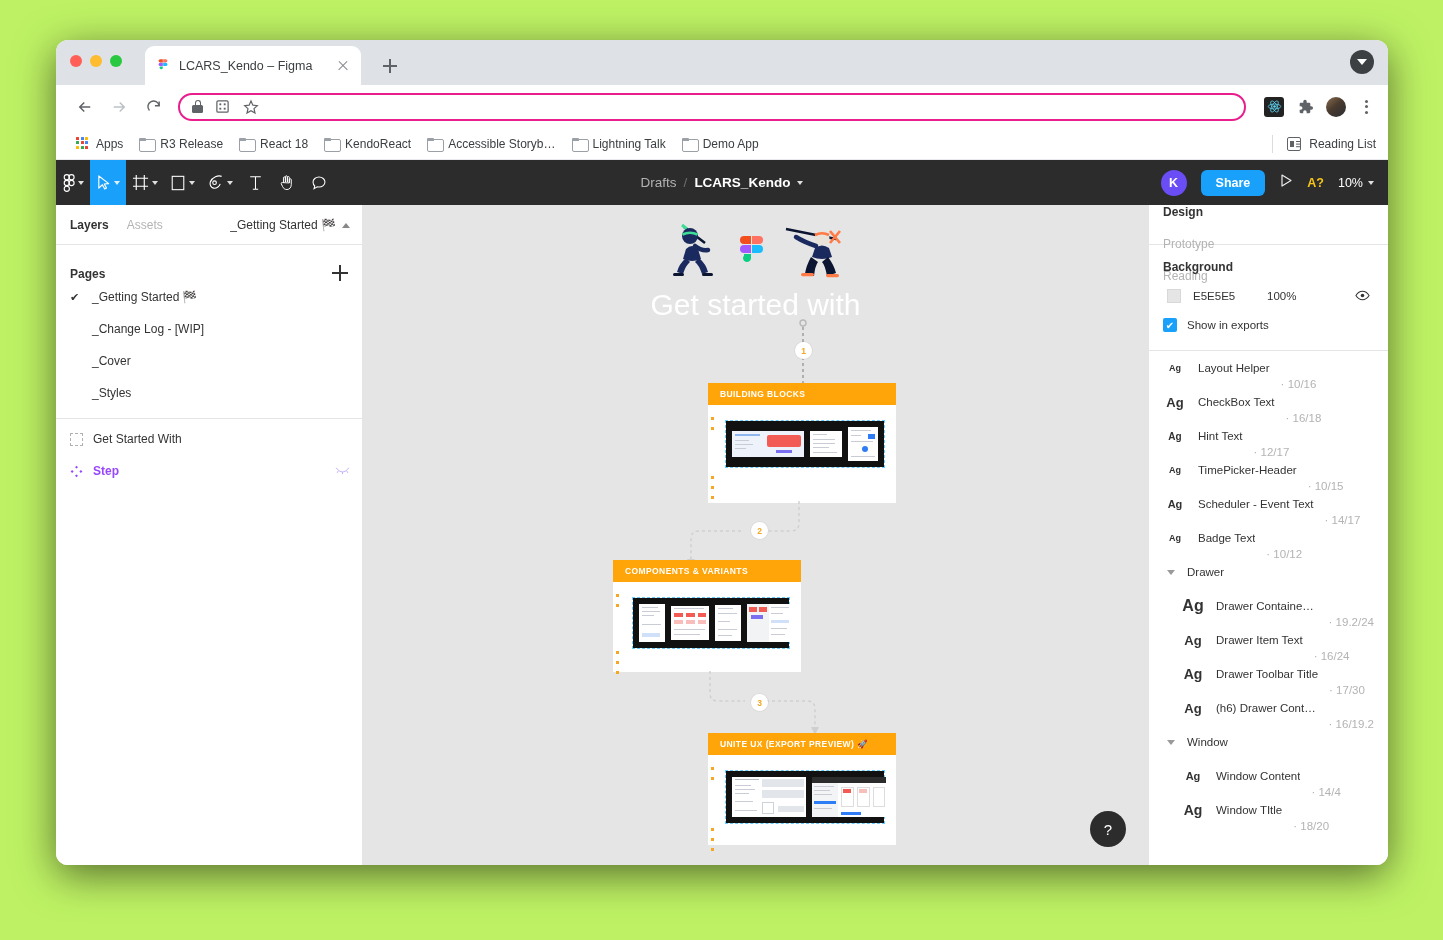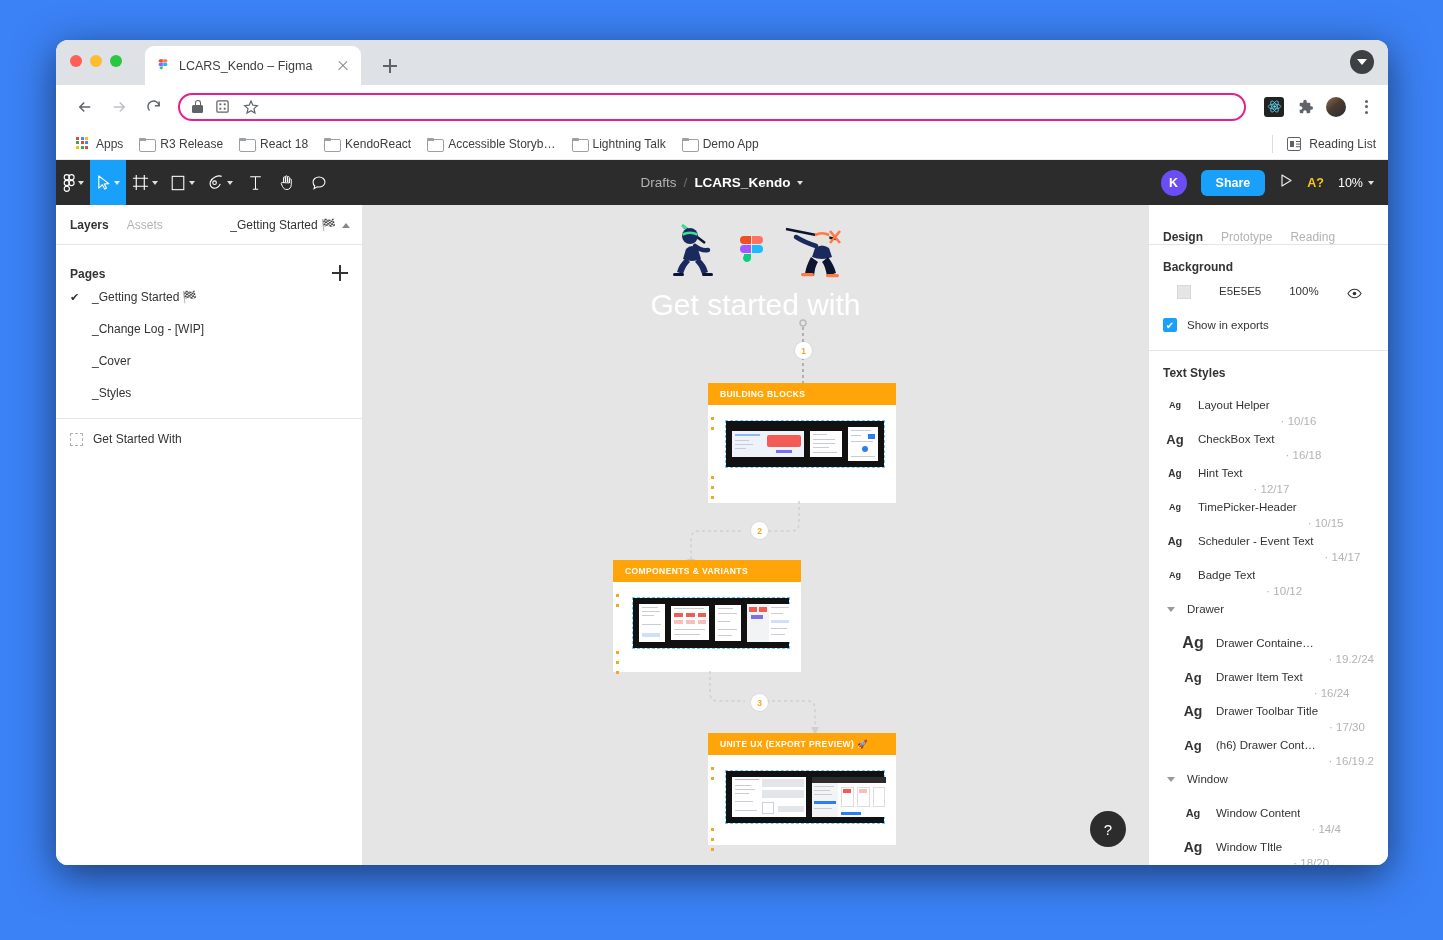--- a/index.html
+++ b/index.html
@@ -5,21 +5,21 @@
   * { box-sizing: border-box; margin: 0; padding: 0; }
   html, body {
     width: 1443px; height: 940px;
     background: #000;
     font-family: "Liberation Sans", sans-serif;
     overflow: hidden;
   }
   .screen {
     position: relative;
     width: 1443px; height: 940px;
-    background: #3b82f6;
+    background: #bef264;
   }
   
   .window {
     position: absolute;
     left: 56px; top: 40px;
     width: 1332px; height: 825px;
     background: #fff;
     border-radius: 12px;
     overflow: hidden;
     box-shadow: 0 10px 40px rgba(0,0,0,.55);
@@ -313,33 +313,34 @@
   }
 
   
   .right-panel {
     width: 240px; background: #fff;
     border-left: 1px solid #e5e5e5;
     display: flex; flex-direction: column;
     position: relative;
   }
   .rp-tabs {
-    height: 40px; display: flex; align-items: flex-end;
+    height: 40px; display: flex; align-items: flex-start;
     padding: 0 14px; gap: 18px;
     border-bottom: 1px solid #e5e5e5;
+    flex-direction: column;
   }
   .rp-tab { font-size: 12px; color: #b3b3b3; }
   .rp-tab.active { color: #333; font-weight: bold; }
   .rp-section-title {
     font-size: 12px; font-weight: bold; color: #333;
     padding: 15px 14px 8px;
   }
   .bg-row {
-    display: flex; align-items: flex-start;
-    padding: 3px 28px; gap: 28px; height: 28px;
+    display: flex; align-items: center;
+    padding: 3px 18px; gap: 12px; height: 28px;
   }
   .swatch { width: 14px; height: 14px; background: #e5e5e5; border: 1px solid #d8d8d8; flex: 0 0 14px; }
   .bg-hex { font-size: 11.5px; color: #333; width: 62px; }
   .bg-op { font-size: 11.5px; color: #333; }
   .eye { margin-left: auto; color: #333; }
   .check-row { display: flex; align-items: center; padding: 8px 14px; gap: 10px; }
   .cbox {
     width: 14px; height: 14px; background: #18a0fb; border-radius: 2px;
     display: flex; align-items: center; justify-content: center;
     color: #fff; font-size: 10px; flex: 0 0 14px;
@@ -611,20 +612,37 @@
           <span>_Cover</span>
         </div>
         <div class="page-row">
           <span class="page-check"></span>
           <span>_Styles</span>
         </div>
         <div class="panel-sep"></div>
         <div class="layer-row">
           <span class="li-icon icon-frame"></span>
           <span>Get Started With</span>
+        </div>
+        <div class="layer-row comp">
+          <span class="li-icon icon-diamond">
+            <svg width="13" height="13" viewBox="0 0 14 14" fill="#9747ff">
+                  <path d="M7 0.7l1.6 1.6L7 3.9 5.4 2.3z"></path>
+                  <path d="M11.7 5.4l1.6 1.6-1.6 1.6L10.1 7z"></path>
+                  <path d="M7 10.1l1.6 1.6L7 13.3l-1.6-1.6z"></path>
+                  <path d="M2.3 5.4L3.9 7 2.3 8.6.7 7z"></path>
+                </svg>
+          </span>
+          <span>Step</span>
+          <span class="layer-eye">
+            <svg width="15" height="9" viewBox="0 0 16 10" fill="none" stroke="#c3aef5" stroke-width="1.1">
+                  <path d="M1 2c2 3.2 5 4.6 7 4.6S13 5.2 15 2"></path>
+                  <path d="M3.2 5.6L2.1 7.6M12.8 5.6l1.1 2M8 6.8V9"></path>
+                </svg>
+          </span>
         </div>
       </div>
 
       <div class="canvas">
 
         <div class="ninjas">
           <svg width="62" height="62" viewBox="0 0 62 62">
             <g>
               <path d="M20 8 L41 24" stroke="#0b1430" stroke-width="2.4" fill="none"></path>
               <path d="M18 6 L23 10" stroke="#3ddc97" stroke-width="3" fill="none"></path>
@@ -841,21 +859,20 @@
                   <path d="M1 5.5C3 2.3 5.6 1 8 1s5 1.3 7 4.5C13 8.7 10.4 10 8 10S3 8.7 1 5.5z"></path>
                   <circle cx="8" cy="5.5" r="1.9" fill="#333" stroke="none"></circle>
                 </svg>
           </span>
         </div>
         <div class="check-row">
           <span class="cbox">✔</span>
           <span class="check-lbl">Show in exports</span>
         </div>
         <div class="rp-divider"></div>
-        <div class="rp-section-title">Text Styles</div>
         <div class="styles-list">
 
           <div class="style-row">
             <span class="ag" style="font-size:9px">Ag</span>
             <span class="style-name">Layout Helper</span>
             <span class="style-meta">· 10/16</span>
           </div>
           <div class="style-row">
             <span class="ag" style="font-size:13px">Ag</span>
             <span class="style-name">CheckBox Text</span>

